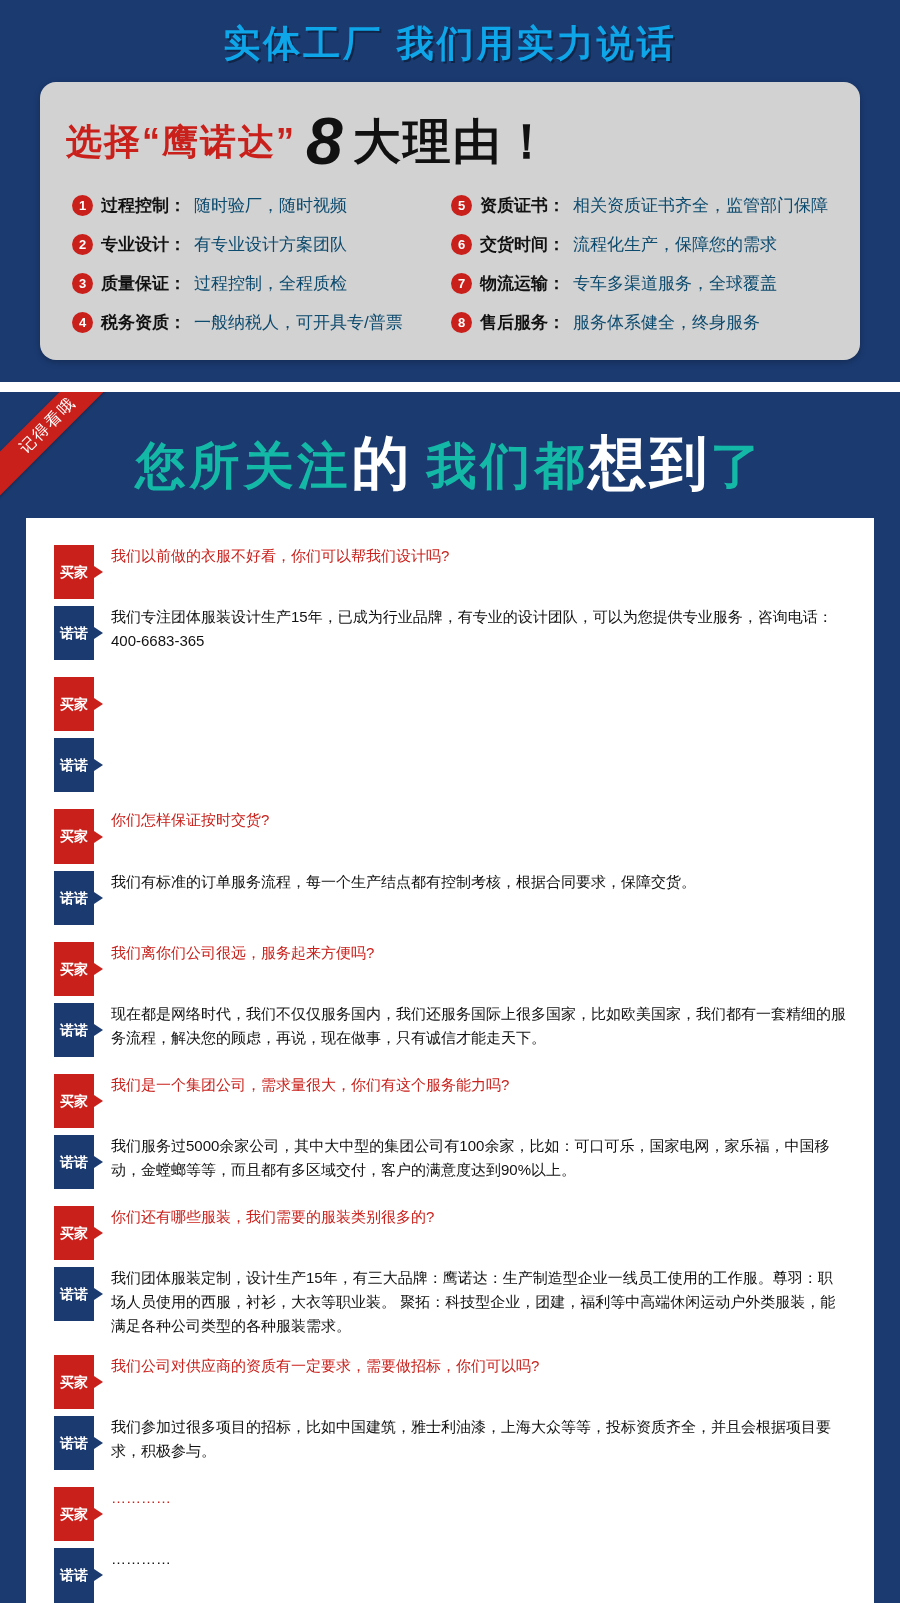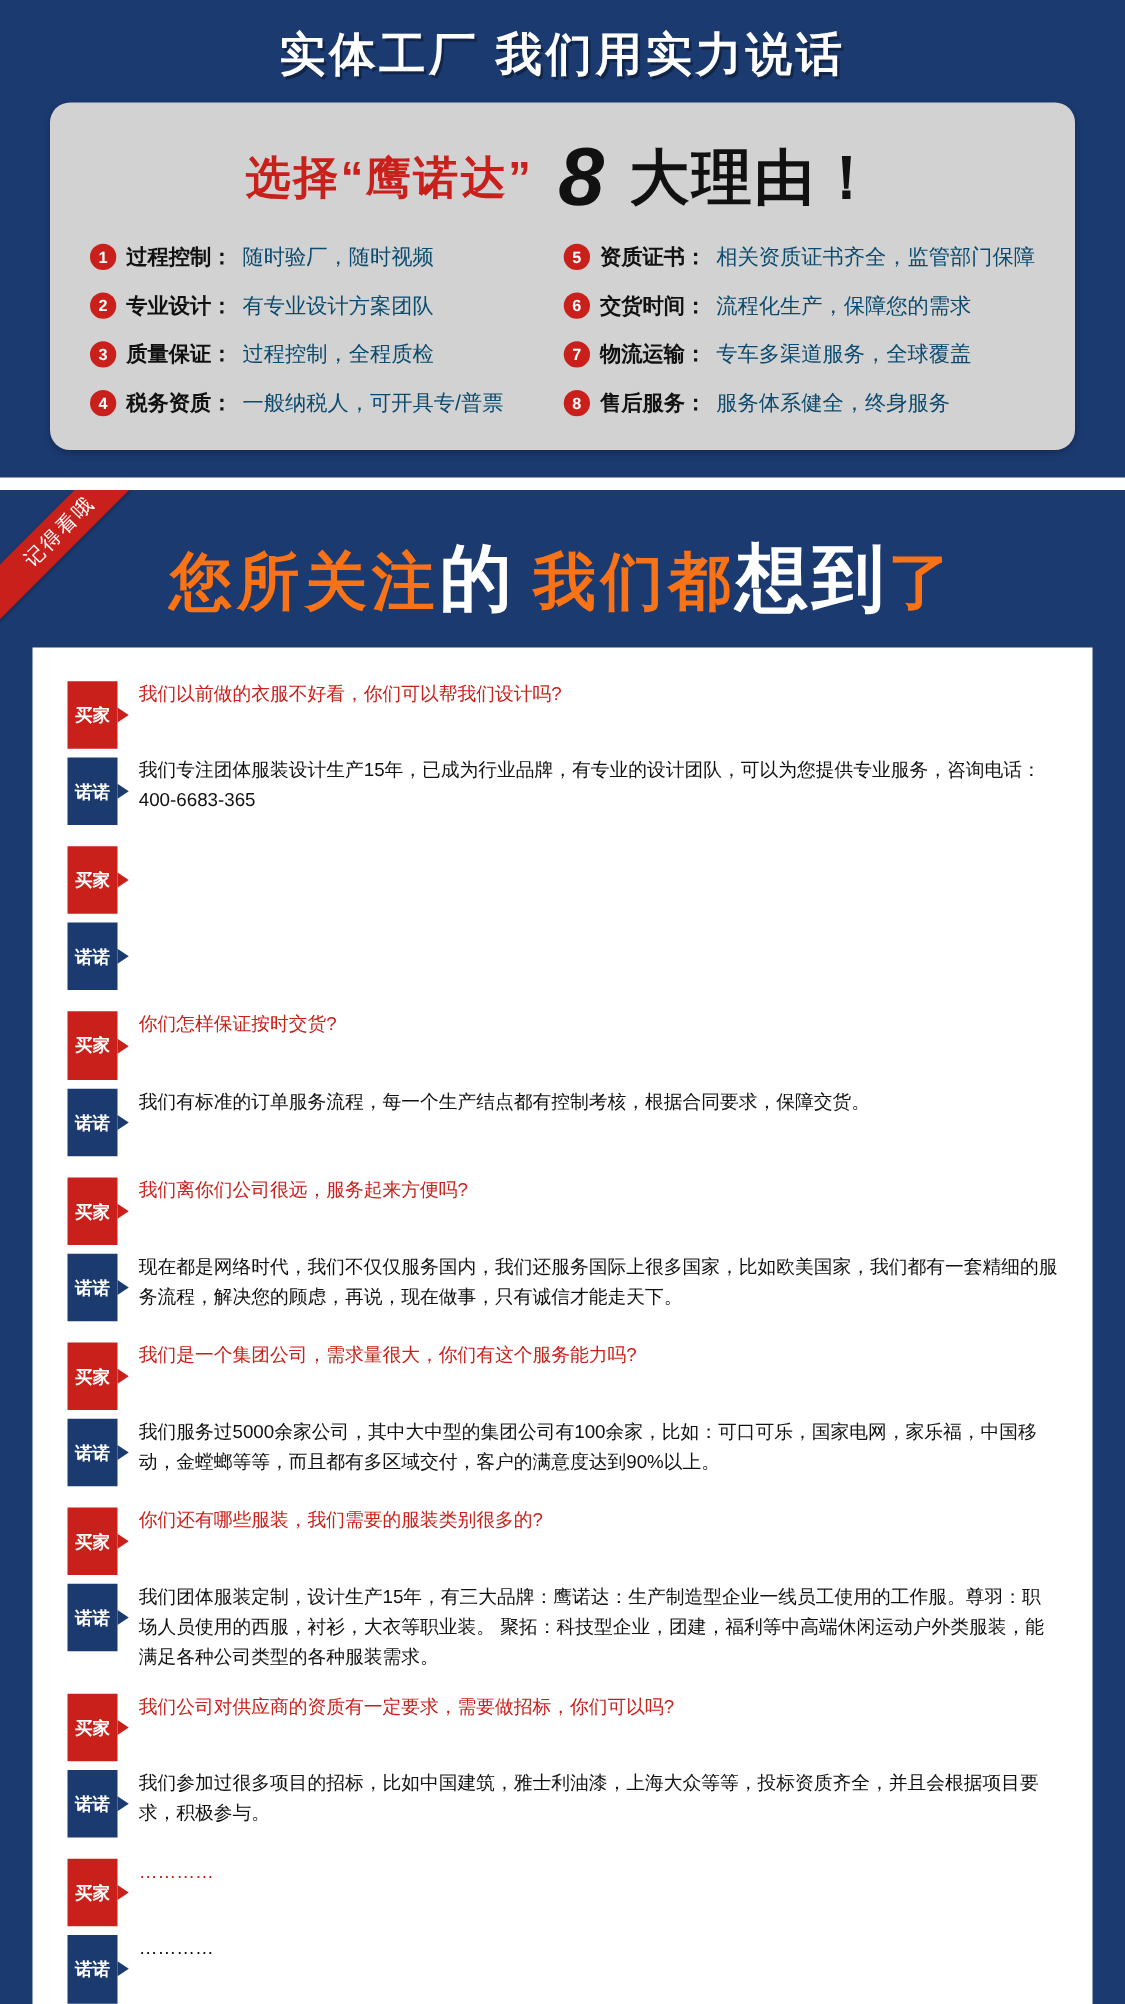--- a/index.html
+++ b/index.html
@@ -20,40 +20,39 @@
   }
 
   
   .section-top {
     background: #1b3a70;
     padding: 14px 0 22px 0;
     position: relative;
   }
   .top-title {
     text-align: center;
-    color: #ffffff;
+    color: #0ea5e9;
     font-size: 37px;
     font-weight: bold;
     letter-spacing: 3px;
     line-height: 1.3;
     padding: 6px 0 14px 0;
     text-shadow: 2px 2px 0 rgba(0,0,0,0.35);
   }
   .gray-card {
     margin: 0 40px;
     background: #d2d2d2;
     border-radius: 16px;
     padding: 18px 26px 26px 26px;
     box-shadow: 0 2px 6px rgba(0,0,0,0.25);
   }
   .reasons-head {
     display: flex;
     align-items: center;
-    justify-content: center;
-    gap: 16px;
+    gap: 6px;
     padding: 10px 0 20px 0;
   }
   .reasons-head .red {
     color: #c9201b;
     font-size: 36px;
     font-weight: bold;
     letter-spacing: 2px;
   }
   .reasons-head .big8 {
     color: #111111;
@@ -129,21 +128,21 @@
     transform: rotate(-45deg);
     box-shadow: 0 1px 3px rgba(0,0,0,0.3);
   }
   .headline {
     text-align: center;
     padding: 42px 0 26px 0;
     line-height: 1;
     white-space: nowrap;
   }
   .headline span { font-weight: bold; }
-  .hl-yellow { color: #f97316; font-size: 50px; letter-spacing: 4px; }
+  .hl-yellow { color: #14b8a6; font-size: 50px; letter-spacing: 4px; }
   .hl-white  { color: #ffffff; font-size: 58px; letter-spacing: 3px; }
   .hl-sp { display: inline-block; width: 14px; }
 
   .qa-card {
     margin: 0 26px;
     background: #ffffff;
     padding: 26px 28px 30px 28px;
   }
   .qa-block { margin-bottom: 16px; }
   .qa-line {

